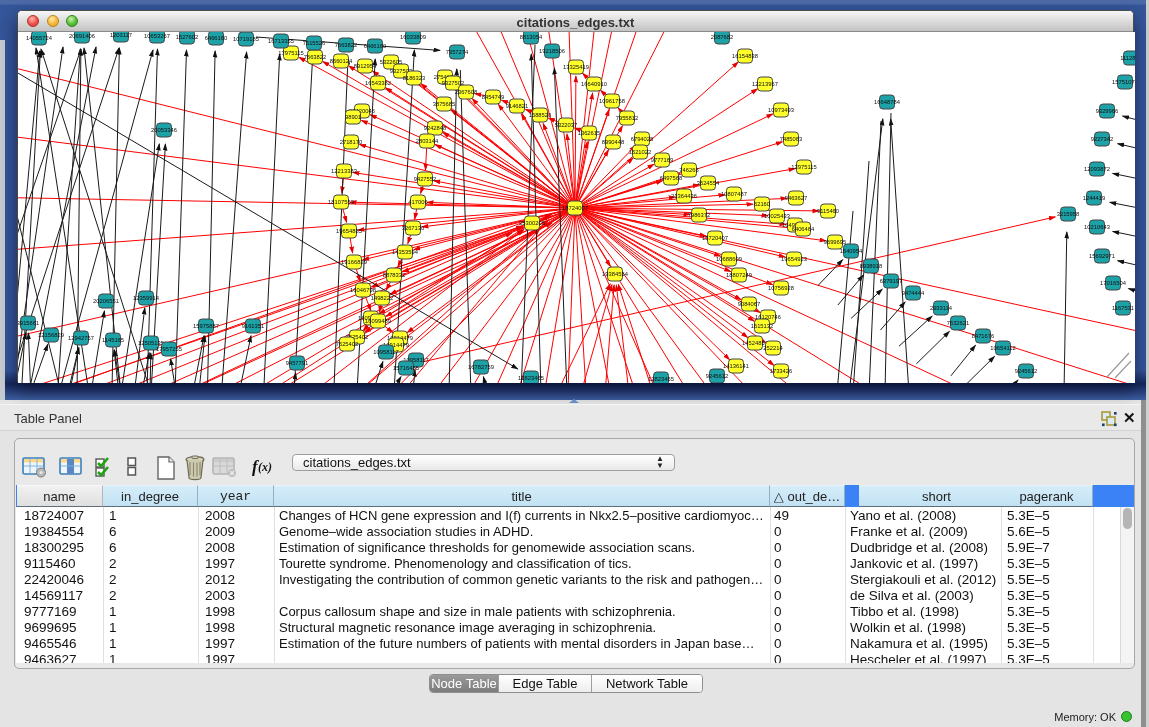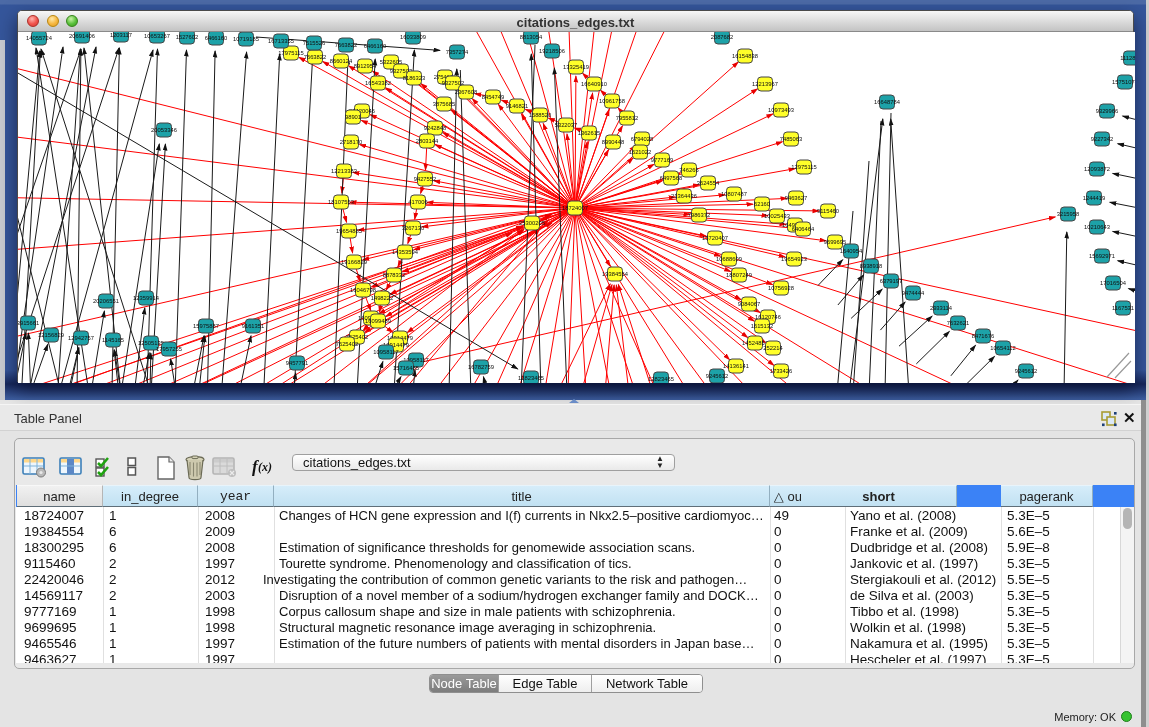--- a/index.html
+++ b/index.html
@@ -647,21 +647,21 @@
   <div id="combo">
       <span class="lbl">citations_edges.txt</span>
       <span class="arr">▲<br>▼</span>
     </div>
   <div id="thead">
     <div class="th gray" style="left:1px; width:86px;">name</div>
     <div class="th" style="left:87px; width:95px;">in_degree</div>
     <div class="th" style="left:182px; width:76px;font-family:Liberation Mono, monospace;">year</div>
     <div class="th" style="left:258px; width:496px;">title</div>
     <div class="th" style="left:754px; width:75px;">△ out_de…</div>
-    <div class="th" style="left:785px; width:156px;font-weight:bold;">short</div>
+    <div class="th" style="left:843px; width:156px;">short</div>
     <div class="th" style="left:985px; width:92px;">pagerank</div>
   </div>
   <div id="tbody">
     <div class="colline" style="left:87px"></div>
     <div class="colline" style="left:182px"></div>
     <div class="colline" style="left:258px"></div>
     <div class="colline" style="left:754px"></div>
     <div class="colline" style="left:829px"></div>
     <div class="colline" style="left:985px"></div>
     <div class="colline" style="left:1077px"></div>
@@ -671,56 +671,56 @@
         <span style="left:189px">2008</span>
         <span style="left:263px;width:488px;overflow:hidden;font-size:13px">Changes of HCN gene expression and I(f) currents in Nkx2.5–positive cardiomyoc…</span>
         <span style="left:758px">49</span>
         <span style="left:834px">Yano et al. (2008)</span>
         <span style="left:991px">5.3E–5</span>
       </div>
 <div class="tr" style="top:17px">
         <span style="left:8px">19384554</span>
         <span style="left:93px">6</span>
         <span style="left:189px">2009</span>
+        <span style="left:263px;width:488px;overflow:hidden;font-size:13px">Genome–wide association studies in ADHD.</span>
         <span style="left:758px">0</span>
         <span style="left:834px">Franke et al. (2009)</span>
         <span style="left:991px">5.6E–5</span>
       </div>
 <div class="tr" style="top:33px">
         <span style="left:8px">18300295</span>
         <span style="left:93px">6</span>
         <span style="left:189px">2008</span>
         <span style="left:263px;width:488px;overflow:hidden;font-size:13px">Estimation of significance thresholds for genomewide association scans.</span>
         <span style="left:758px">0</span>
         <span style="left:834px">Dudbridge et al. (2008)</span>
-        <span style="left:991px">5.9E–8</span>
+        <span style="left:991px">5.9E–7</span>
       </div>
 <div class="tr" style="top:49px">
         <span style="left:8px">9115460</span>
         <span style="left:93px">2</span>
         <span style="left:189px">1997</span>
         <span style="left:263px;width:488px;overflow:hidden;font-size:13px">Tourette syndrome. Phenomenology and classification of tics.</span>
         <span style="left:758px">0</span>
         <span style="left:834px">Jankovic et al. (1997)</span>
         <span style="left:991px">5.3E–5</span>
       </div>
 <div class="tr" style="top:65px">
         <span style="left:8px">22420046</span>
         <span style="left:93px">2</span>
         <span style="left:189px">2012</span>
-        <span style="left:247px;width:488px;overflow:hidden;font-size:13px">Investigating the contribution of common genetic variants to the risk and pathogen…</span>
+        <span style="left:263px;width:488px;overflow:hidden;font-size:13px">Investigating the contribution of common genetic variants to the risk and pathogen…</span>
         <span style="left:758px">0</span>
         <span style="left:834px">Stergiakouli et al. (2012)</span>
         <span style="left:991px">5.5E–5</span>
       </div>
 <div class="tr" style="top:81px">
         <span style="left:8px">14569117</span>
         <span style="left:93px">2</span>
         <span style="left:189px">2003</span>
-        <span style="left:263px;width:488px;overflow:hidden;font-size:13px">Disruption of a novel member of a sodium/hydrogen exchanger family and DOCK…</span>
         <span style="left:758px">0</span>
         <span style="left:834px">de Silva et al. (2003)</span>
         <span style="left:991px">5.3E–5</span>
       </div>
 <div class="tr" style="top:97px">
         <span style="left:8px">9777169</span>
         <span style="left:93px">1</span>
         <span style="left:189px">1998</span>
         <span style="left:263px;width:488px;overflow:hidden;font-size:13px">Corpus callosum shape and size in male patients with schizophrenia.</span>
         <span style="left:758px">0</span>

